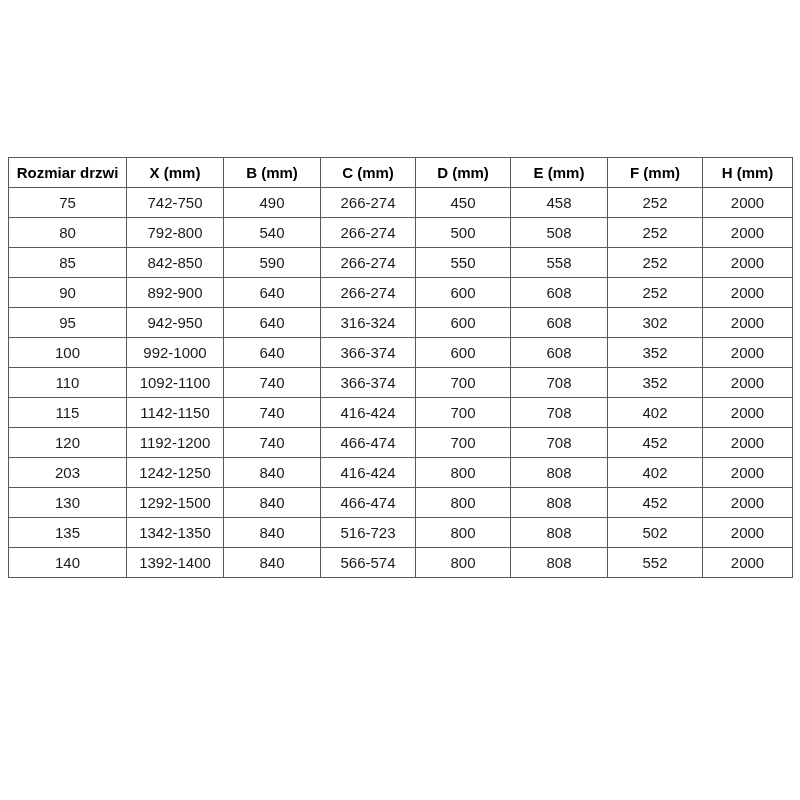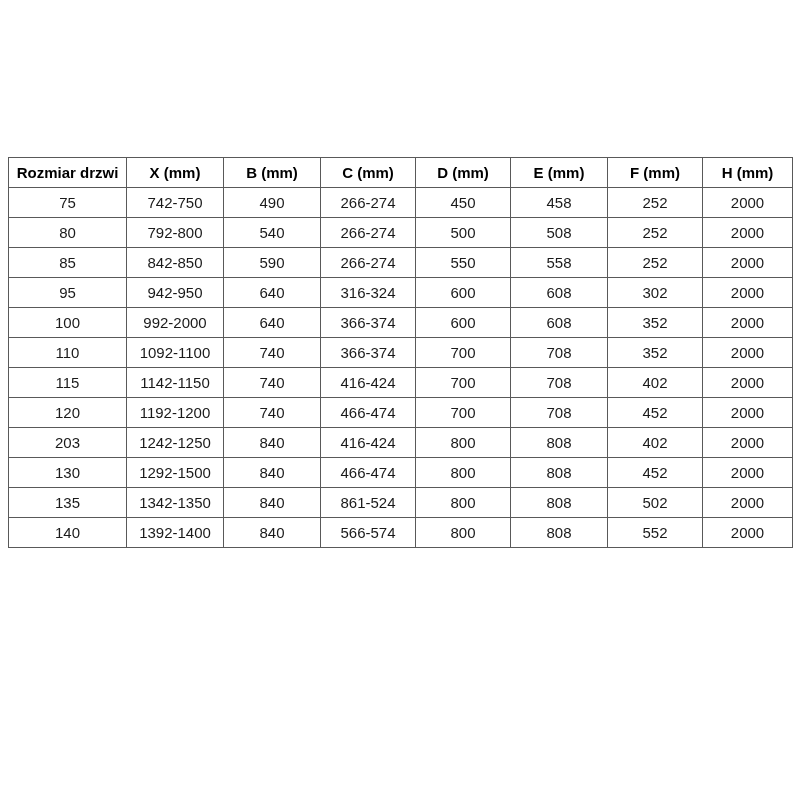--- a/index.html
+++ b/index.html
@@ -95,32 +95,42 @@
           <td>85</td>
           <td>842-850</td>
           <td>590</td>
           <td>266-274</td>
           <td>550</td>
           <td>558</td>
           <td>252</td>
           <td>2000</td>
         </tr>
         <tr>
+          <td>90</td>
+          <td>892-900</td>
+          <td>640</td>
+          <td>266-274</td>
+          <td>600</td>
+          <td>608</td>
+          <td>252</td>
+          <td>2000</td>
+        </tr>
+        <tr>
           <td>95</td>
           <td>942-950</td>
           <td>640</td>
           <td>316-324</td>
           <td>600</td>
           <td>608</td>
           <td>302</td>
           <td>2000</td>
         </tr>
         <tr>
           <td>100</td>
-          <td>992-2000</td>
+          <td>992-1000</td>
           <td>640</td>
           <td>366-374</td>
           <td>600</td>
           <td>608</td>
           <td>352</td>
           <td>2000</td>
         </tr>
         <tr>
           <td>110</td>
           <td>1092-1100</td>
@@ -168,21 +178,21 @@
           <td>466-474</td>
           <td>800</td>
           <td>808</td>
           <td>452</td>
           <td>2000</td>
         </tr>
         <tr>
           <td>135</td>
           <td>1342-1350</td>
           <td>840</td>
-          <td>861-524</td>
+          <td>516-723</td>
           <td>800</td>
           <td>808</td>
           <td>502</td>
           <td>2000</td>
         </tr>
         <tr>
           <td>140</td>
           <td>1392-1400</td>
           <td>840</td>
           <td>566-574</td>

